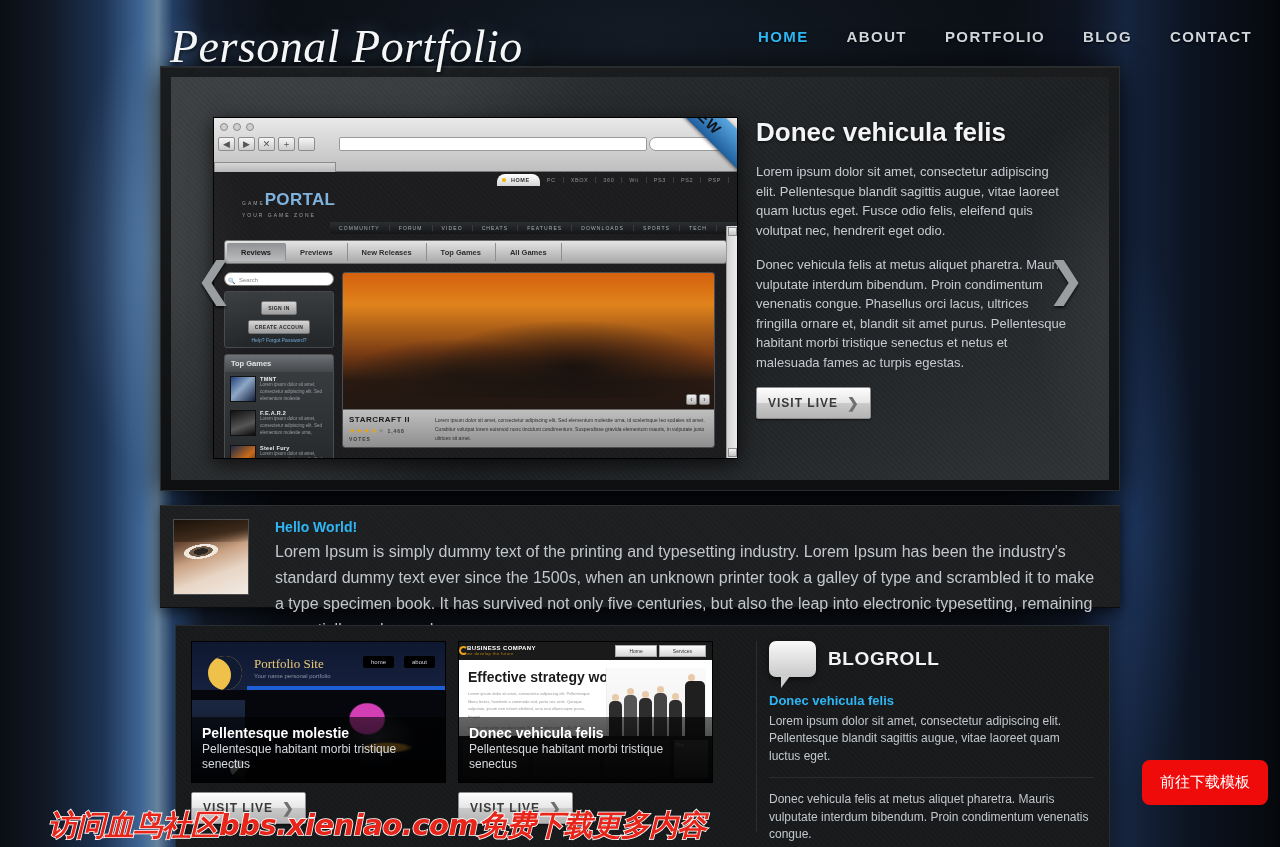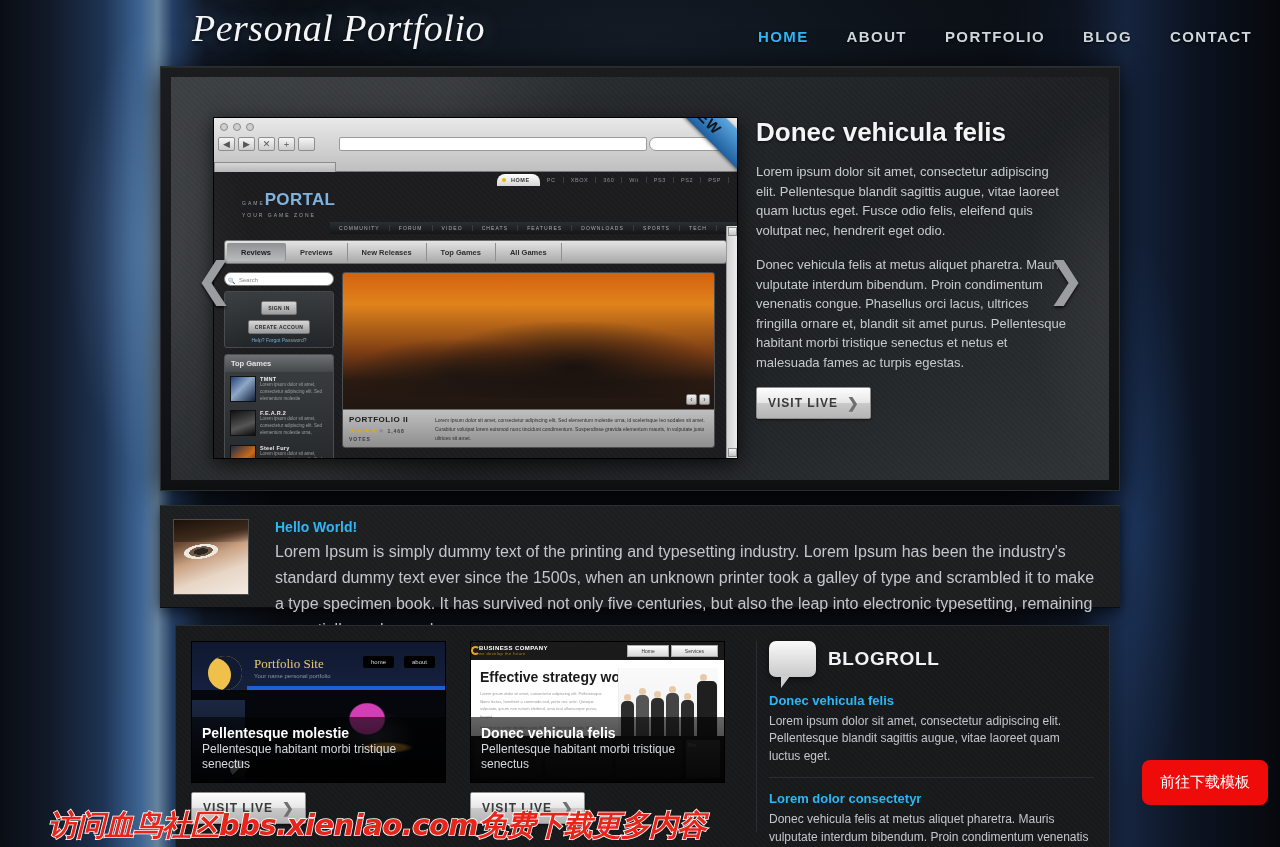--- a/index.html
+++ b/index.html
@@ -52,27 +52,26 @@
       radial-gradient(ellipse 700px 260px at 640px 40px, rgba(120,170,225,0.10), rgba(0,0,0,0) 72%);
     pointer-events:none;
   }
 
   
   .header {
     position:absolute; top:0; left:0; right:0; height:73px;
     z-index:5;
   }
   .logo {
-    position:absolute; left:170px; top:6px;
+    position:absolute; left:170px; top:20px;
     font-family:"Liberation Serif", serif;
-    font-style:italic; font-size:38px; font-weight:400;
+    font-style:italic; font-size:46px; font-weight:400;
     color:#f4f6f8;
     text-shadow:0 2px 5px rgba(0,0,0,0.9), 0 0 18px rgba(150,190,230,0.35);
     letter-spacing:0.5px;
-    margin-left:22px;
   }
   .nav { position:absolute; right:28px; top:28px; display:flex; gap:38px; }
   .nav a {
     color:#cfd6dc; text-decoration:none;
     font-size:15px; font-weight:bold; letter-spacing:1.4px;
     text-shadow:0 1px 2px rgba(0,0,0,0.95);
   }
   .nav a.active { color:#2eb6f5; }
 
   
@@ -213,21 +212,21 @@
   .hello-thumb::after { content:""; position:absolute; left:0; top:0; width:100%; height:30%;
      background:linear-gradient(170deg,#1a1109,#3d2a1b 60%,rgba(0,0,0,0)); }
   .hello-body { padding-left:26px; }
   .hello-body h3 { font-size:14px; color:#2eb6f5; font-weight:bold; margin-bottom:4px; }
   .hello-body p { font-size:16px; color:#c3c7cb; line-height:1.62; }
 
   
   .bottom { position:absolute; left:175px; top:625px; width:935px; height:222px; z-index:4;
      background:repeating-linear-gradient(45deg, rgba(255,255,255,0.012) 0 2px, rgba(0,0,0,0) 2px 4px), #17191b;
      border:1px solid #2a2d30; border-bottom:none; display:flex; padding:15px; }
-  .portfolio { flex:0 0 auto; width:565px; display:flex; gap:24px; }
+  .portfolio { flex:0 0 auto; width:565px; display:flex; gap:12px; }
   .pcard { width:255px; position:relative; }
   .pshot { width:255px; height:142px; border:1px solid #000; overflow:hidden; position:relative; background:#0b0f1c; }
   .pshot.a { background:linear-gradient(180deg,#0f1830 0%,#16213f 35%,#060a14 36%,#03060c 100%); }
   .pshot.a .moon { position:absolute; left:16px; top:14px; width:34px; height:34px; border-radius:50%;
      background:#f0c14a; box-shadow:inset -11px 2px 0 0 #101a31; }
   .pshot.a .ptitle { position:absolute; left:62px; top:14px; font-family:"Liberation Serif",serif; font-size:13px; color:#e8c87a; }
   .pshot.a .psub { position:absolute; left:62px; top:31px; font-size:6px; color:#8c93a6; }
   .pshot.a .pnav { position:absolute; right:10px; top:14px; display:flex; gap:10px; }
   .pshot.a .pnav s { text-decoration:none; font-size:6px; color:#cfd4de; background:#000; padding:3px 8px; border-radius:2px; }
   .pshot.a .pband { position:absolute; left:55px; right:0; top:44px; height:10px; background:#1d5fd6; }
@@ -409,21 +408,21 @@
           </div>
         </div>
 
         <div class="gp-main">
           <div class="gp-pager">
             <s>‹</s>
             <s>›</s>
           </div>
           <div class="gp-caption">
             <div class="gp-cap-l">
-              <b>PORTFOLIO II</b>
+              <b>STARCRAFT II</b>
               <div class="gp-stars">
                 <span>★★★★</span><u>★</u><em>1,468 VOTES</em>
               </div>
             </div>
             <div class="gp-cap-r">Lorem ipsum dolor sit amet, consectetur adipiscing elit. Sed elementum molestie urna, id scelerisque leo sodales sit amet. Curabitur volutpat lorem euismod nunc tincidunt condimentum. Suspendisse gravida elementum mauris, in vulputate justo ultrices sit amet.</div>
           </div>
         </div>
 
         <div class="gp-scroll">
           <i></i>
@@ -537,20 +536,19 @@
   <div class="blogroll">
     <div class="bl-head">
       <div class="bubble"></div>
       <h3>BLOGROLL</h3>
     </div>
     <div class="bl-item">
       <h4>Donec vehicula felis</h4>
       <p>Lorem ipsum dolor sit amet, consectetur adipiscing elit. Pellentesque blandit sagittis augue, vitae laoreet quam luctus eget.</p>
     </div>
     <div class="bl-item">
-      <h4>Lorem dolor consectetyr</h4>
       <p>Donec vehicula felis at metus aliquet pharetra. Mauris vulputate interdum bibendum. Proin condimentum venenatis congue.</p>
     </div>
   </div>
 </div>
 
 <div class="watermark">访问血鸟社区bbs.xieniao.com免费下载更多内容</div>
 <button class="dlbtn">前往下载模板</button>
 
 </body></html>

